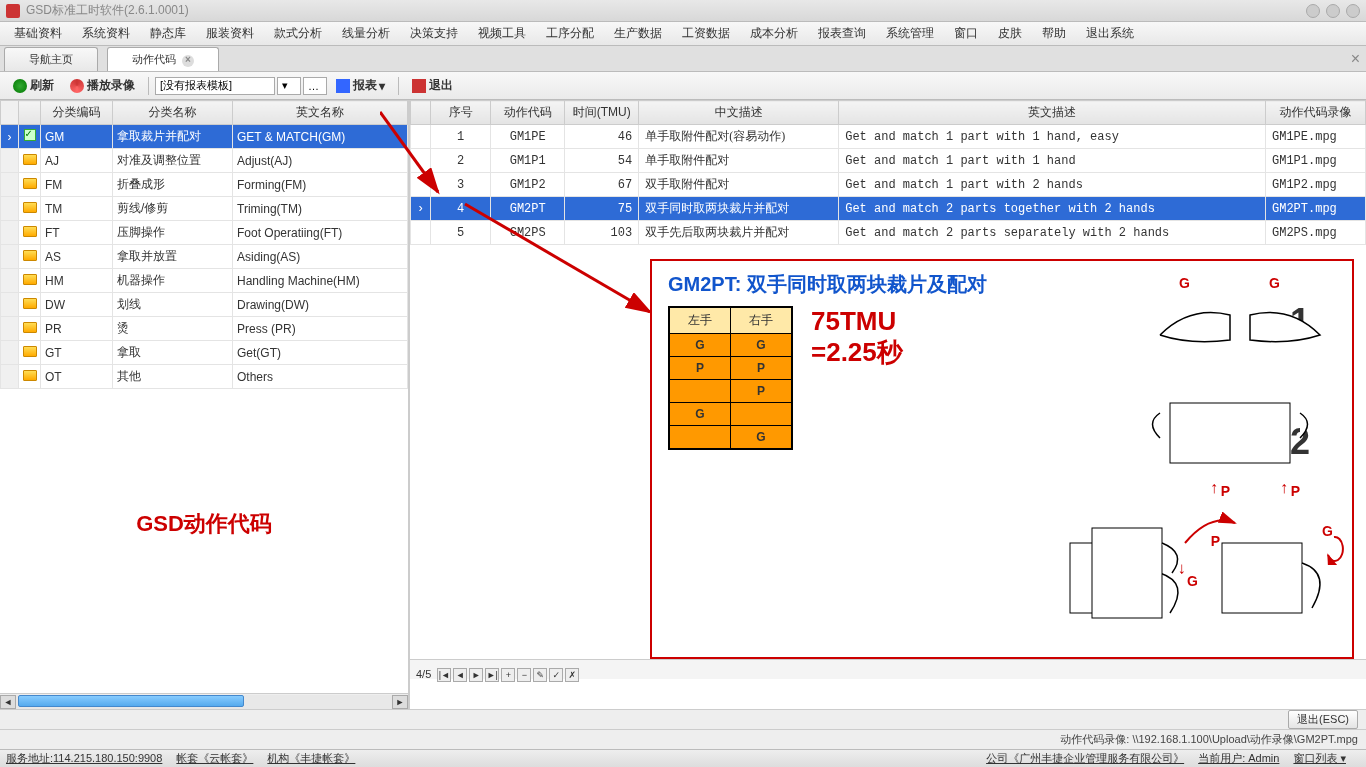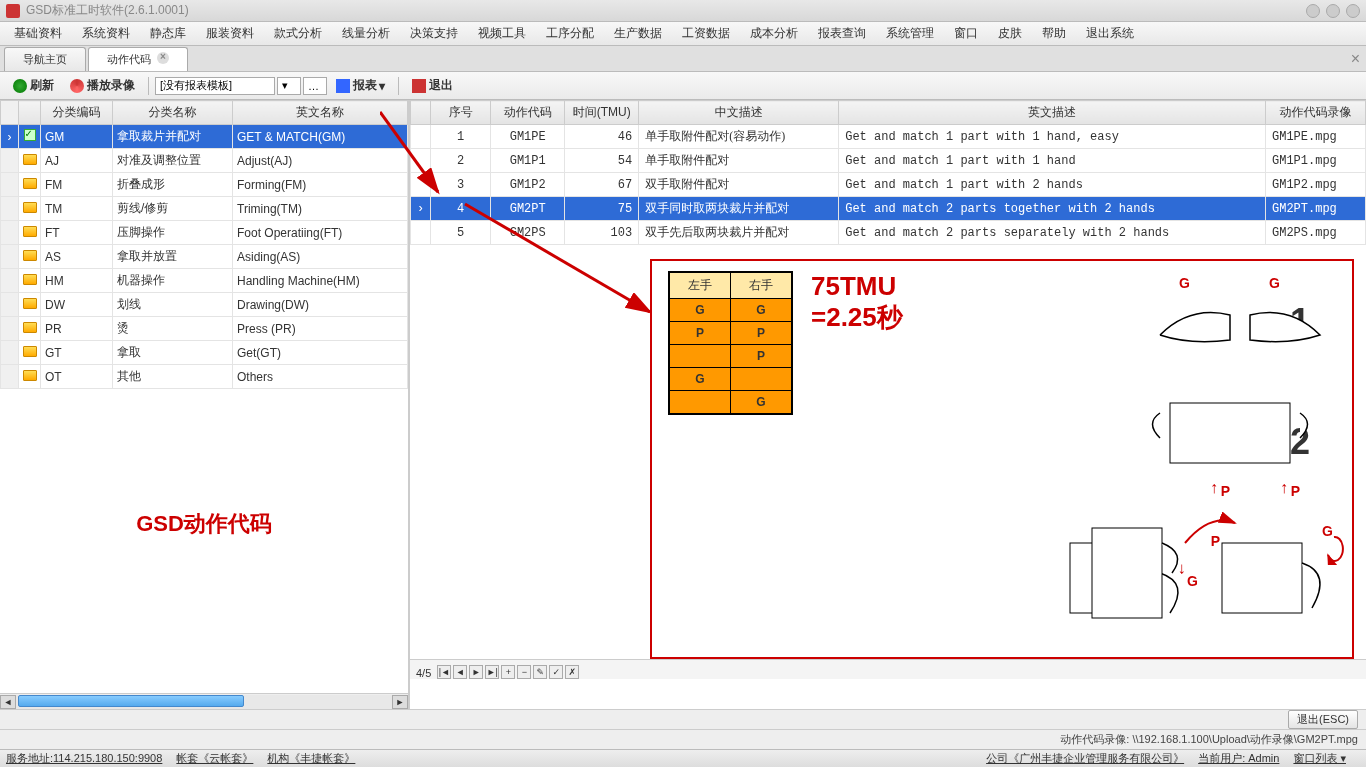--- a/index.html
+++ b/index.html
@@ -7,21 +7,21 @@
 
 .titlebar { height: 22px; background: linear-gradient(#e8e8e8,#d8d8d8); display: flex; align-items: center; padding: 0 6px; border-bottom: 1px solid #bbb; }
 .titlebar .icon { width: 14px; height: 14px; background: #c33; border-radius: 2px; margin-right: 6px; }
 .titlebar .title { color: #888; flex: 1; }
 .titlebar .winbtn { width: 14px; height: 14px; border-radius: 50%; background: #ccc; margin-left: 6px; border: 1px solid #aaa; }
 
 .menubar { height: 24px; background: linear-gradient(#f8f8f8,#e8e8e8); border-bottom: 1px solid #bbb; display: flex; align-items: center; padding: 0 4px; }
 .menubar span { padding: 3px 10px; cursor: pointer; color: #333; }
 
 .tabbar { height: 26px; background: #e0e0e0; border-bottom: 1px solid #bbb; display: flex; align-items: flex-end; padding: 0 4px; position: relative; }
-.tab { padding: 4px 18px; background: linear-gradient(#f8f8f8,#e8e8e8); border: 1px solid #aaa; border-bottom: none; border-radius: 3px 3px 0 0; margin-right: 2px; display: flex; align-items: flex-start; font-size: 11px; }
+.tab { padding: 4px 24px; background: linear-gradient(#f8f8f8,#e8e8e8); border: 1px solid #aaa; border-bottom: none; border-radius: 3px 3px 0 0; margin-right: 9px; display: flex; align-items: flex-end; font-size: 11px; }
 .tab.active { background: #fff; }
 .tab .x { margin-left: 6px; color: #888; font-weight: bold; cursor: pointer; background:#ddd; border-radius:50%; width:12px; height:12px; line-height:10px; text-align:center; font-size:10px; }
 .tabbar .closeall { position: absolute; right: 6px; top: 4px; color: #888; font-size: 16px; cursor: pointer; }
 
 .toolbar { height: 28px; background: linear-gradient(#f8f8f8,#eaeaea); border-bottom: 1px solid #bbb; display: flex; align-items: center; padding: 0 6px; gap: 2px; }
 .tbtn { display: flex; align-items: center; padding: 2px 6px; cursor: pointer; border: 1px solid transparent; border-radius: 2px; font-weight: bold; }
 .tbtn .ic { width: 14px; height: 14px; margin-right: 3px; display: inline-block; }
 .ic-refresh { background: radial-gradient(circle,#3a3,#070); border-radius: 50%; }
 .ic-play { background: conic-gradient(#c33,#f66,#c33); border-radius: 50%; }
 .ic-report { background: #36f; }
@@ -69,21 +69,21 @@
 
 .diagram { position: absolute; right: 12px; top: 12px; bottom: 12px; left: 420px; }
 .step { position: absolute; font-size: 36px; font-weight: bold; font-family: Arial; }
 .hand { position: absolute; }
 .G { color:#c00; font-weight:bold; font-size:14px; position:absolute; }
 .P { color:#c00; font-weight:bold; font-size:14px; position:absolute; }
 .uparr { color:#c00; font-size:16px; position:absolute; }
 
 .arrow-red1 { position: absolute; pointer-events: none; }
 
-.pager { height: 20px; border-top: 1px solid #ccc; display: flex; align-items: flex-end; padding: 0 6px; font-size: 11px; background:#f4f4f4; }
+.pager { height: 20px; border-top: 1px solid #ccc; display: flex; align-items: flex-start; padding: 8px 6px; font-size: 11px; background:#f4f4f4; }
 .pager .nav { display:flex; gap:2px; margin-left:6px; }
 .pager .nav span { width:14px; height:14px; border:1px solid #aaa; background:#eee; text-align:center; line-height:12px; cursor:pointer; font-size:9px; }
 
 .footer1 { height: 20px; background: #eee; border-top: 1px solid #ccc; display:flex; align-items:center; justify-content:flex-end; padding:0 8px; font-size:11px; }
 .footer1 .exitbtn { border:1px solid #aaa; background:linear-gradient(#fff,#e4e4e4); padding:1px 8px; margin-left:10px; cursor:pointer; border-radius:2px; }
 .footer2 { height: 20px; background: #eee; border-top: 1px solid #ccc; display:flex; align-items:center; justify-content:flex-end; padding:0 8px; font-size:11px; color:#444; }
 .statusbar { height: 18px; background: linear-gradient(#eee,#ddd); border-top: 1px solid #bbb; display:flex; align-items:center; padding:0 6px; font-size:11px; color:#333; }
 .statusbar .seg { margin-right: 14px; text-decoration: underline; }
 .statusbar .spacer { flex:1; }
 </style>
@@ -343,20 +343,21 @@
       <defs>
           <marker id="ah" markerWidth="10" markerHeight="10" refX="8" refY="3" orient="auto">
             <path d="M0,0 L0,6 L9,3 z" fill="#c00"></path>
           </marker>
         </defs>
       <line x1="0" y1="8" x2="58" y2="88" stroke="#c00" stroke-width="3" marker-end="url(#ah)"></line>
       <line x1="85" y1="100" x2="270" y2="208" stroke="#c00" stroke-width="3" marker-end="url(#ah)"></line>
     </svg>
 
     <div class="illus">
+      <div class="illus-title">GM2PT: 双手同时取两块裁片及配对</div>
       <div class="illus-body">
         <table class="handtable">
           <thead>
               <tr>
                 <th>左手</th>
                 <th>右手</th>
               </tr>
             </thead>
           <tbody id="hand-body">
               <tr>

